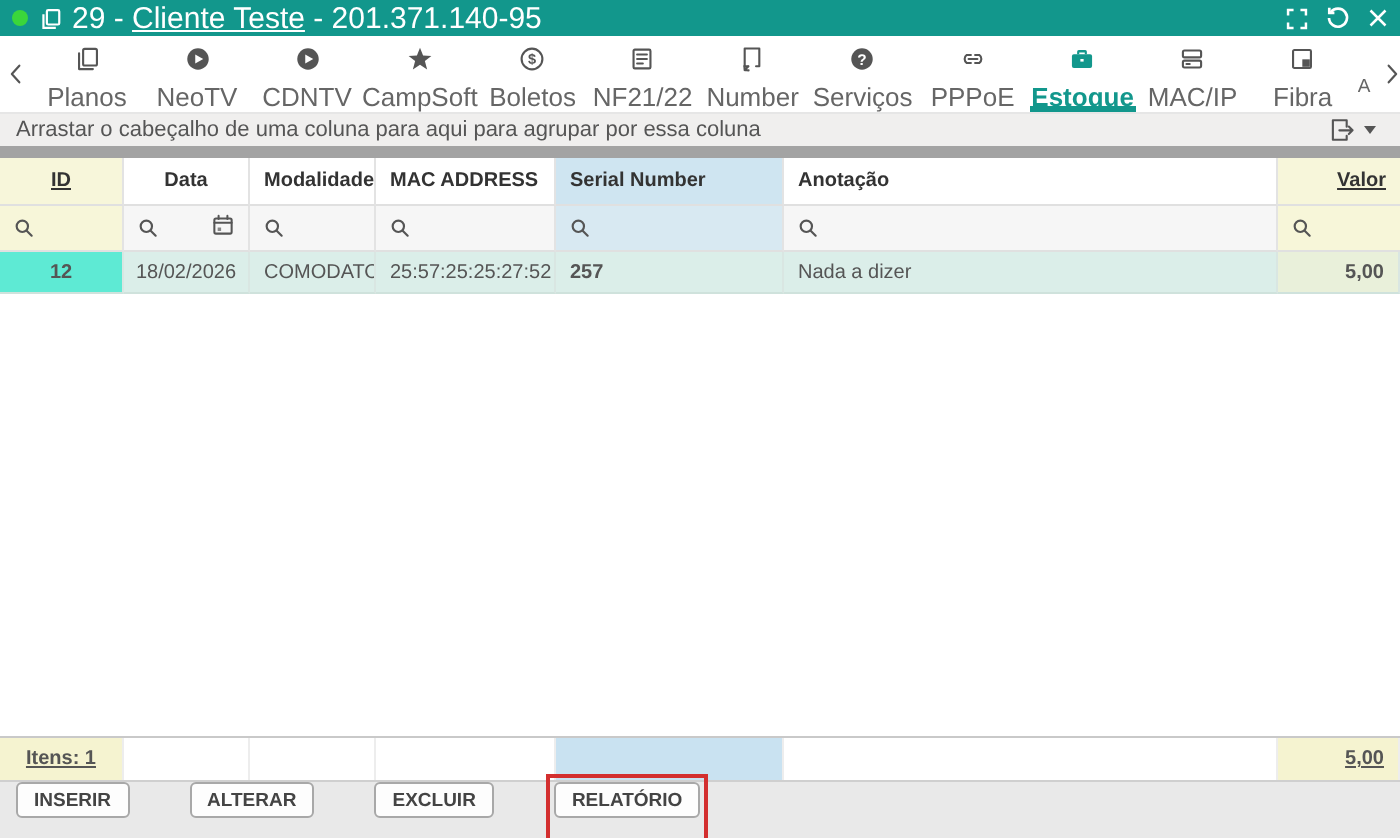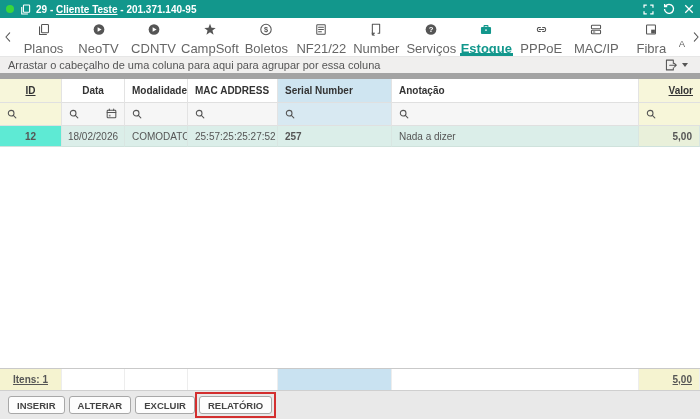--- a/index.html
+++ b/index.html
@@ -4,21 +4,21 @@
 <style>
   * { margin:0; padding:0; box-sizing:border-box; }
   html,body { width:700px; height:419px; overflow:hidden; }
   body { font-family:"Liberation Sans", sans-serif; background:#fff; display:flex; flex-direction:column; }
 
   
   .titlebar { height:18px; background:#12978C; display:flex; align-items:center; padding:0 6px; flex:0 0 18px; }
   .status-dot { width:8px; height:8px; border-radius:50%; background:#3BD63B; margin-right:6px; }
   .titlebar svg { display:block; }
   .title-copy { margin-right:5px; }
-  .title-text { color:#fff; font-size:10px; font-weight:bold; white-space:nowrap; }
+  .title-text { color:#fff; font-size:15px; font-weight:normal; white-space:nowrap; }
   .title-text .client { text-decoration:underline; }
   .tb-right { margin-left:auto; display:flex; align-items:center; gap:9px; }
 
   
   .tabbar { height:39px; flex:0 0 39px; background:#fff; border-bottom:1px solid #e6e6e6; display:flex; align-items:stretch; overflow:hidden; }
   .tab-scroll { width:16px; display:flex; align-items:center; justify-content:center; color:#555; cursor:pointer; flex:0 0 16px; }
   .tab { flex:0 0 55px; display:flex; flex-direction:column; align-items:center; justify-content:flex-start; padding-top:5px; position:relative; cursor:pointer; }
   .tab .tab-label { font-size:13px; color:#666; margin-top:5px; white-space:nowrap; }
   .tab svg { display:block; }
   .tab.selected .tab-label { color:#12978C; font-weight:bold; }
@@ -57,21 +57,21 @@
   .bold { font-weight:bold; color:#333; }
 
   .spacer { flex:1 1 auto; background:#fff; }
 
   .footerrow { height:22px; flex:0 0 22px; border-top:1px solid #c9c9c9; }
   .footerrow .cell { background:#fff; border-right:1px solid #ededed; border-bottom:none; font-size:10px; font-weight:bold; color:#555; }
   .footerrow .cell.bg-yellow { background:#F5F3D0 !important; }
   .footerrow .cell.bg-blue { background:#C9E2F1 !important; }
 
   
-  .actionbar { height:29px; flex:0 0 29px; background:#e9e9e9; border-top:1px solid #cfcfcf; display:flex; align-items:center; padding-left:8px; gap:4px; }
+  .actionbar { height:29px; flex:0 0 29px; background:#e9e9e9; border-top:1px solid #cfcfcf; display:flex; padding-left:8px; gap:30px; }
   .btn { background:#fdfdfd; border:1px solid #a8a8a8; border-radius:3px; font-family:"Liberation Sans",sans-serif; font-size:9.5px; font-weight:bold; color:#444; padding:4px 8px; min-width:50px; cursor:pointer; line-height:1; height:18px; }
   .btn-wrap { position:relative; display:inline-flex; }
   .btn-wrap.highlight { outline:2px solid #D32F2F; outline-offset:2px; }
 
   .ico { stroke:#555; fill:none; stroke-width:1.3; stroke-linecap:round; stroke-linejoin:round; }
   .ico-fill { fill:#555; stroke:none; }
 </style>
 </head>
 <body>
 
@@ -173,37 +173,37 @@
       </svg>
     <span class="tab-label">Number</span>
   </div>
   <div class="tab">
     <svg width="16" height="16" viewBox="0 0 16 16">
         <circle class="ico-fill" cx="8" cy="8" r="6.6"></circle>
         <text x="8" y="11.4" text-anchor="middle" font-size="9.5" font-weight="bold" fill="#fff" font-family="Liberation Sans,sans-serif">?</text>
       </svg>
     <span class="tab-label">Serviços</span>
   </div>
+  <div class="tab">
+    <svg width="17" height="16" viewBox="0 0 17 16">
+        <g class="ico">
+          <path d="M7.2 5.5H4.7a3 3 0 0 0 0 5h2.5M9.8 5.5h2.5a3 3 0 0 1 0 5H9.8M5.8 8h5.4"></path>
+        </g>
+      </svg>
+    <span class="tab-label">PPPoE</span>
+  </div>
   <div class="tab selected">
     <svg width="16" height="16" viewBox="0 0 16 16">
         <g fill="#12978C">
           <path d="M6 2.5h4a1 1 0 0 1 1 1V5H9.7V4H6.3v1H5V3.5a1 1 0 0 1 1-1z"></path>
           <rect x="1.8" y="5" width="12.4" height="8.5" rx="1.2"></rect>
         </g>
         <rect x="7" y="8" width="2" height="1.6" fill="#fff"></rect>
       </svg>
     <span class="tab-label">Estoque</span>
-  </div>
-  <div class="tab">
-    <svg width="17" height="16" viewBox="0 0 17 16">
-        <g class="ico">
-          <path d="M7.2 5.5H4.7a3 3 0 0 0 0 5h2.5M9.8 5.5h2.5a3 3 0 0 1 0 5H9.8M5.8 8h5.4"></path>
-        </g>
-      </svg>
-    <span class="tab-label">PPPoE</span>
   </div>
   <div class="tab">
     <svg width="16" height="16" viewBox="0 0 16 16">
         <g class="ico">
           <rect x="2.4" y="2.8" width="11.2" height="4.2" rx="1"></rect>
           <rect x="2.4" y="9" width="11.2" height="4.2" rx="1"></rect>
           <path d="M4.6 11.1h2"></path>
         </g>
       </svg>
     <span class="tab-label">MAC/IP</span>

